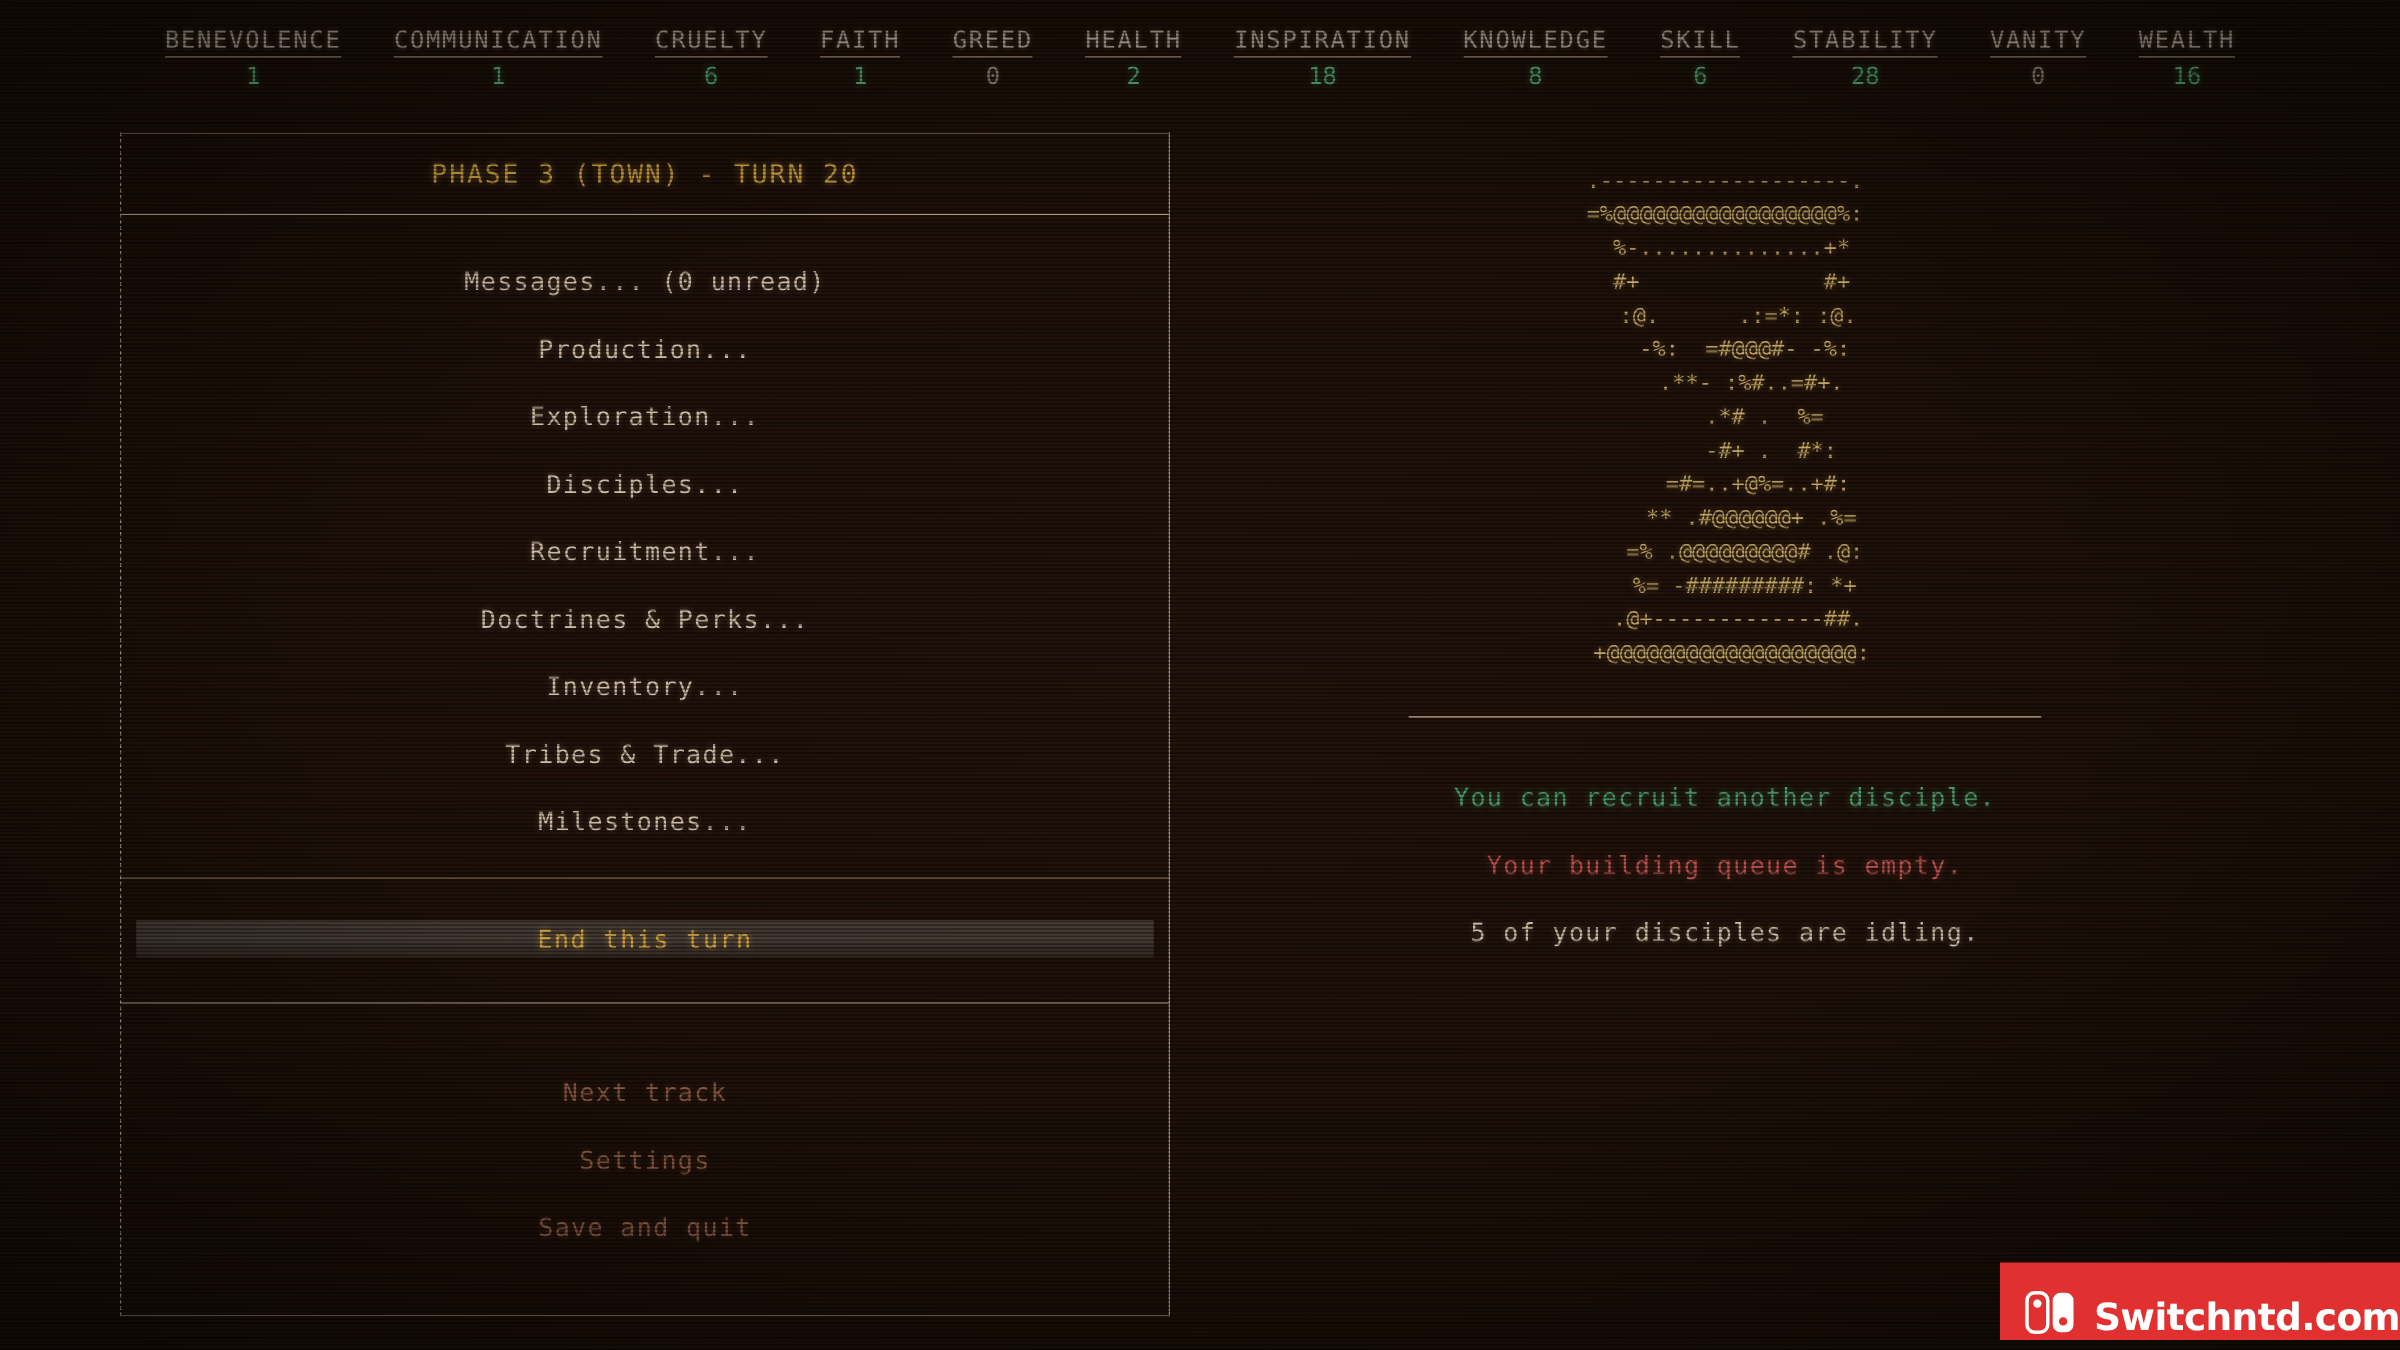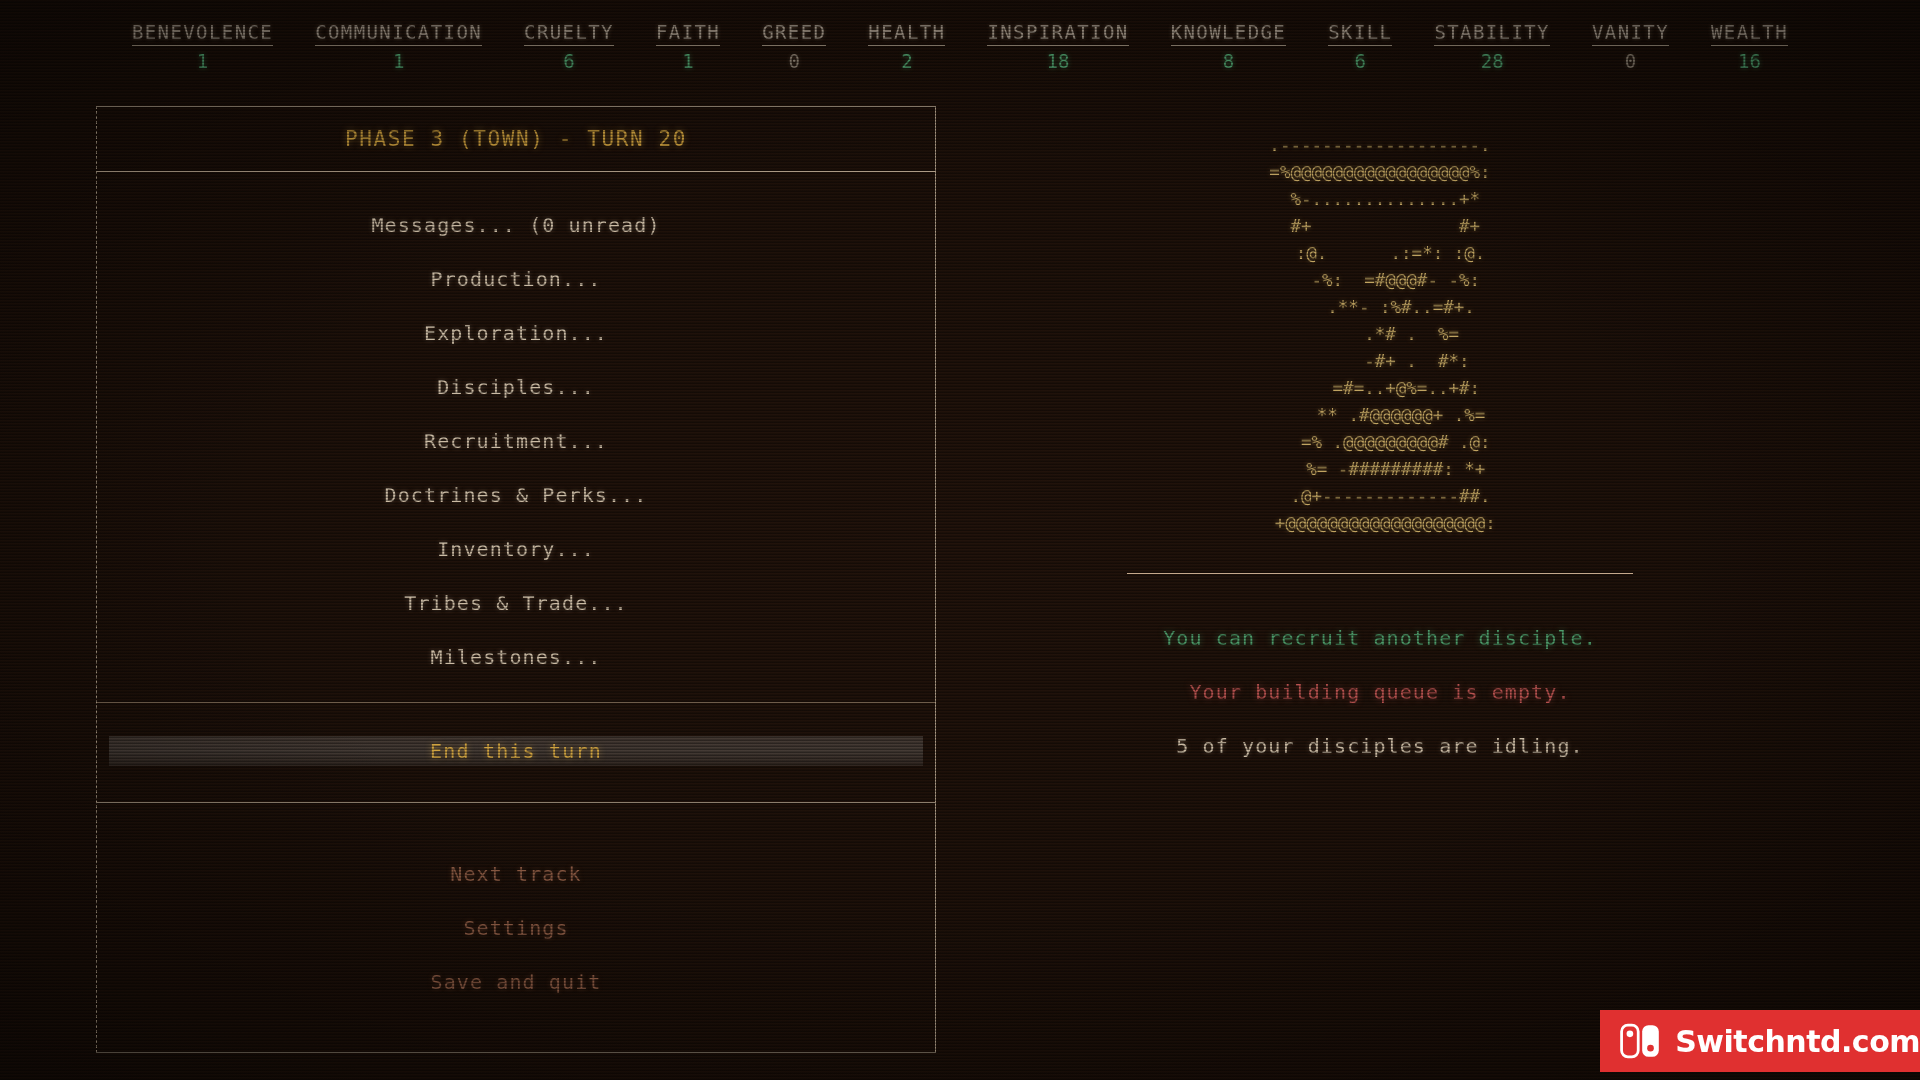--- a/index.html
+++ b/index.html
@@ -192,21 +192,21 @@
     color:#cbbba4;
     text-shadow:0 0 5px rgba(210,190,160,0.35);
   }
 
   
   #watermark {
     position:absolute;
     right:0px; bottom:8px;
     width:320px; height:62px;
     background:#e03030;
-    display:flex; align-items:center;
+    display:flex; align-items:flex-end;
     padding-left:20px;
     z-index:60;
   }
   #switch-glyph { display:block; }
   #watermark-text {
     margin-left:14px;
     font-family:"DejaVu Sans","Liberation Sans",sans-serif;
     font-weight:bold;
     font-size:30px;
     color:#ffffff;

